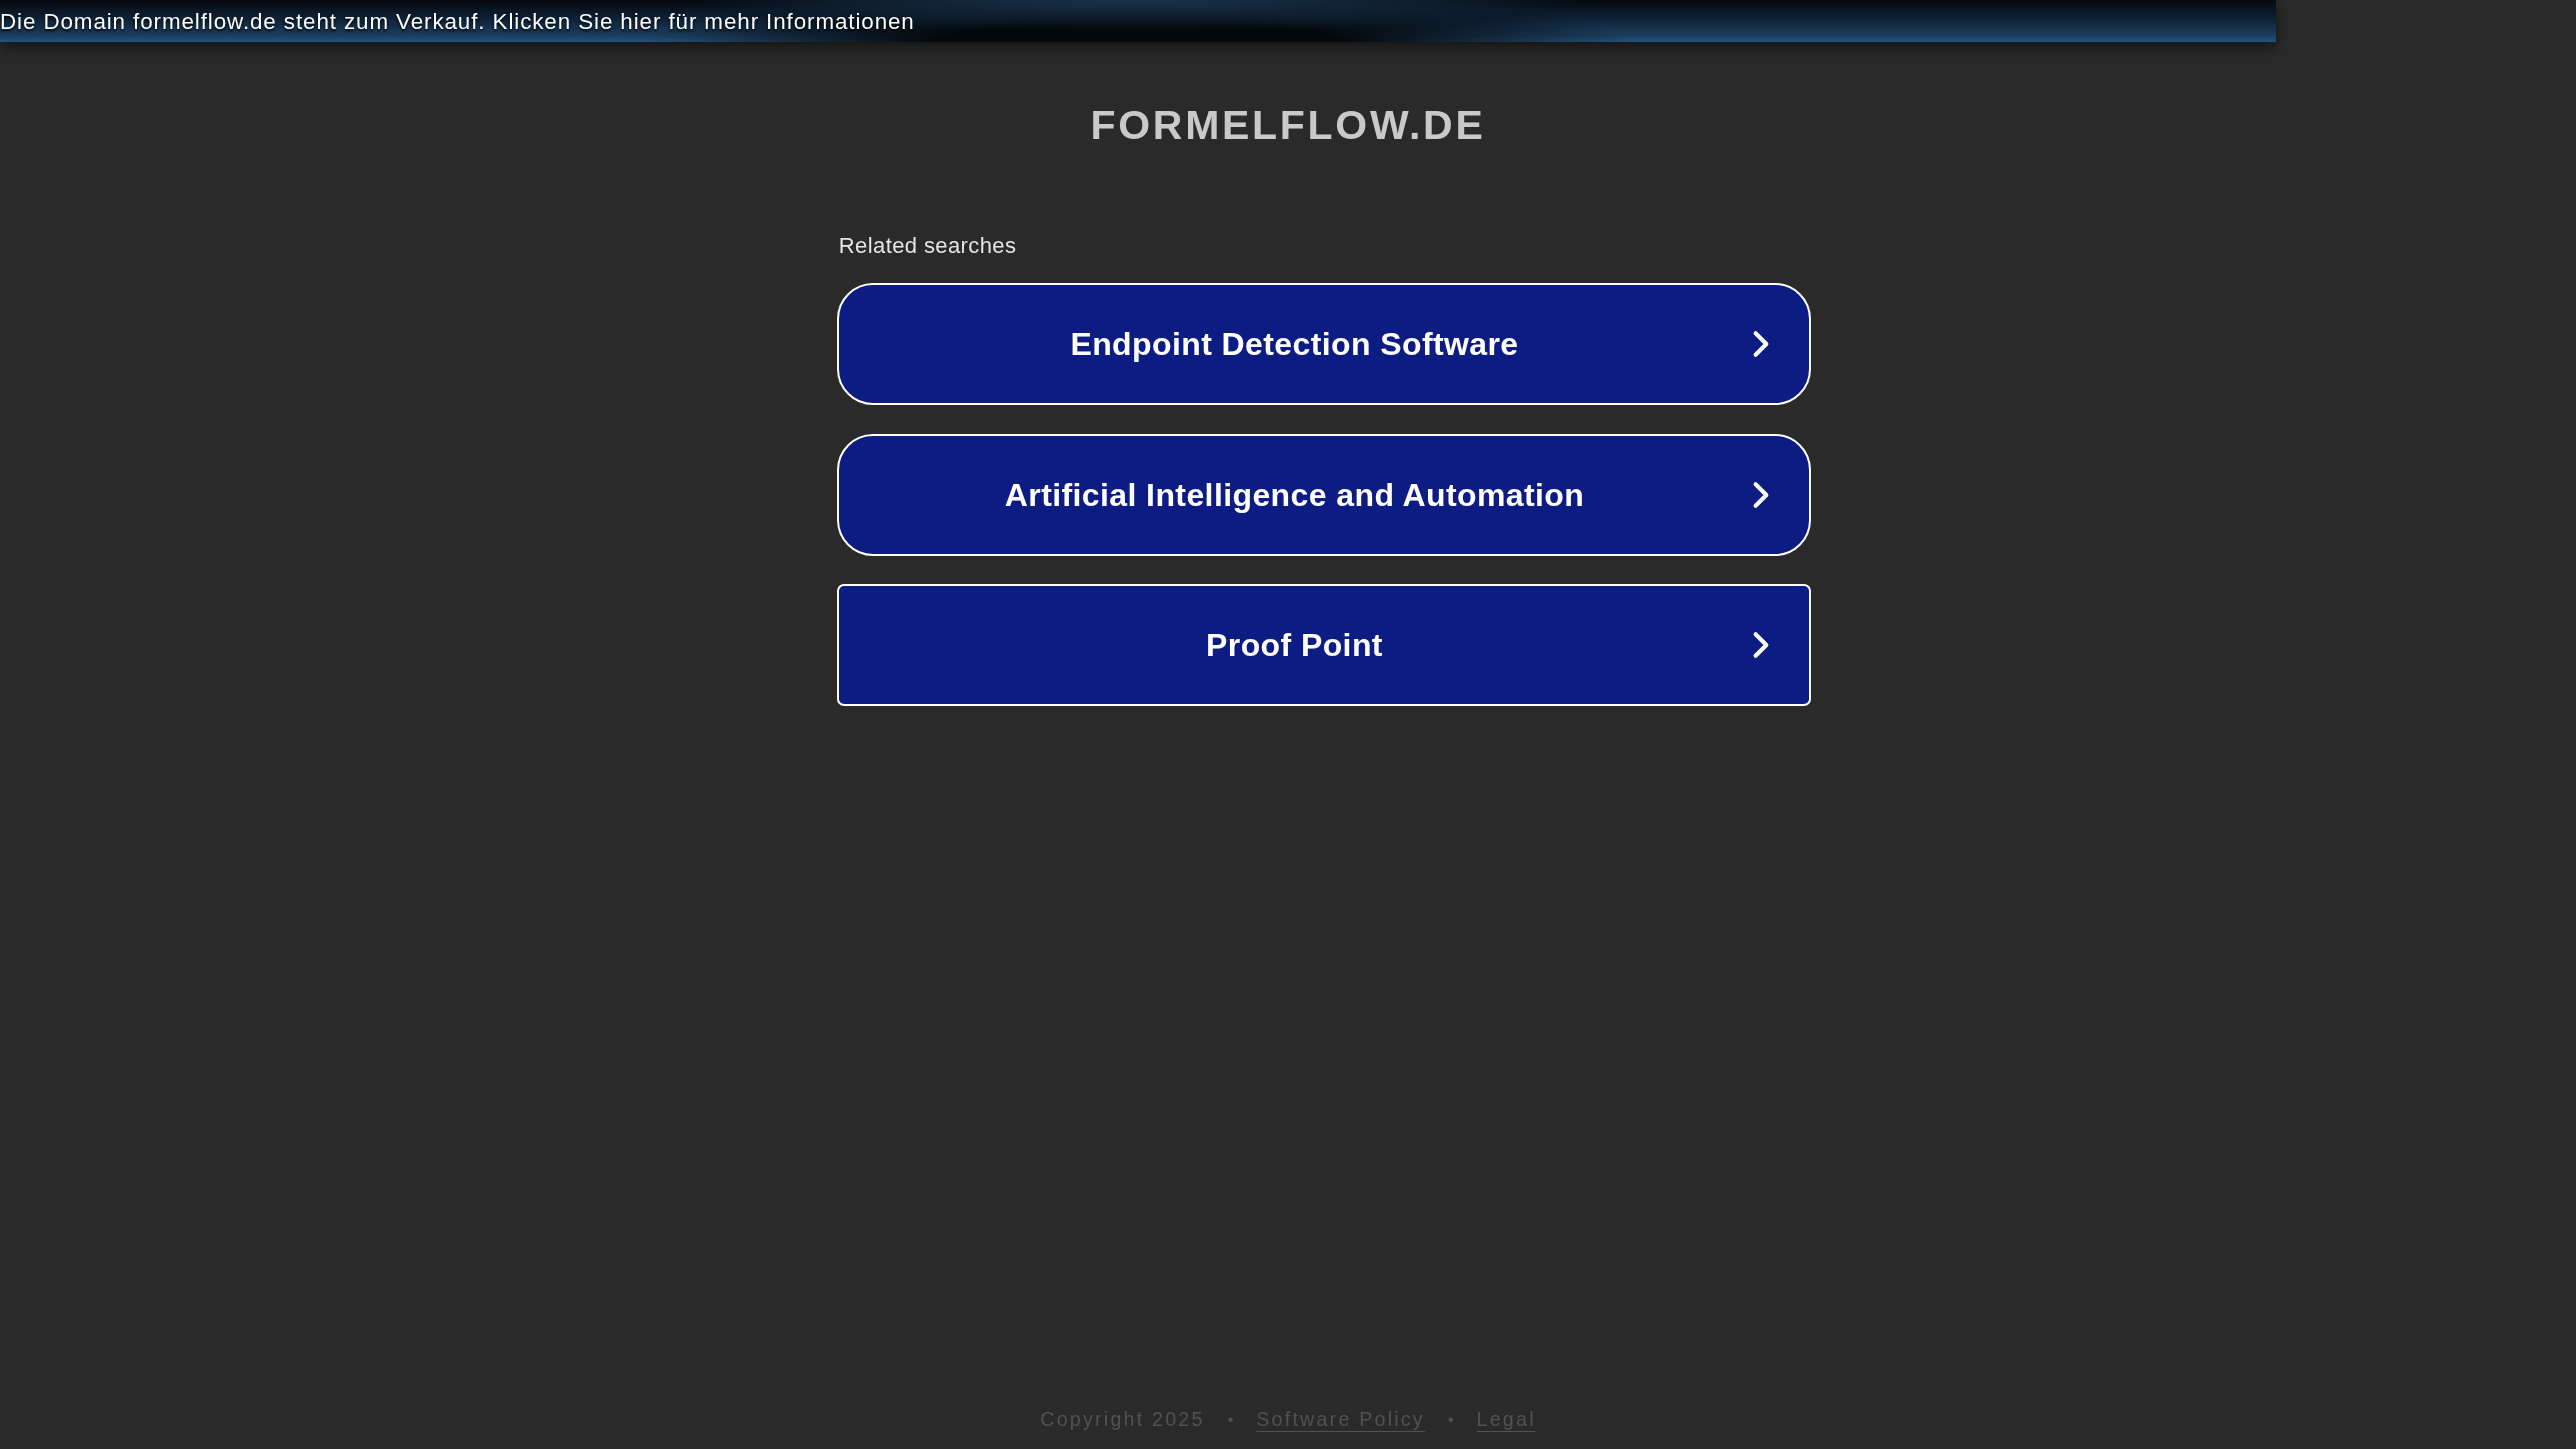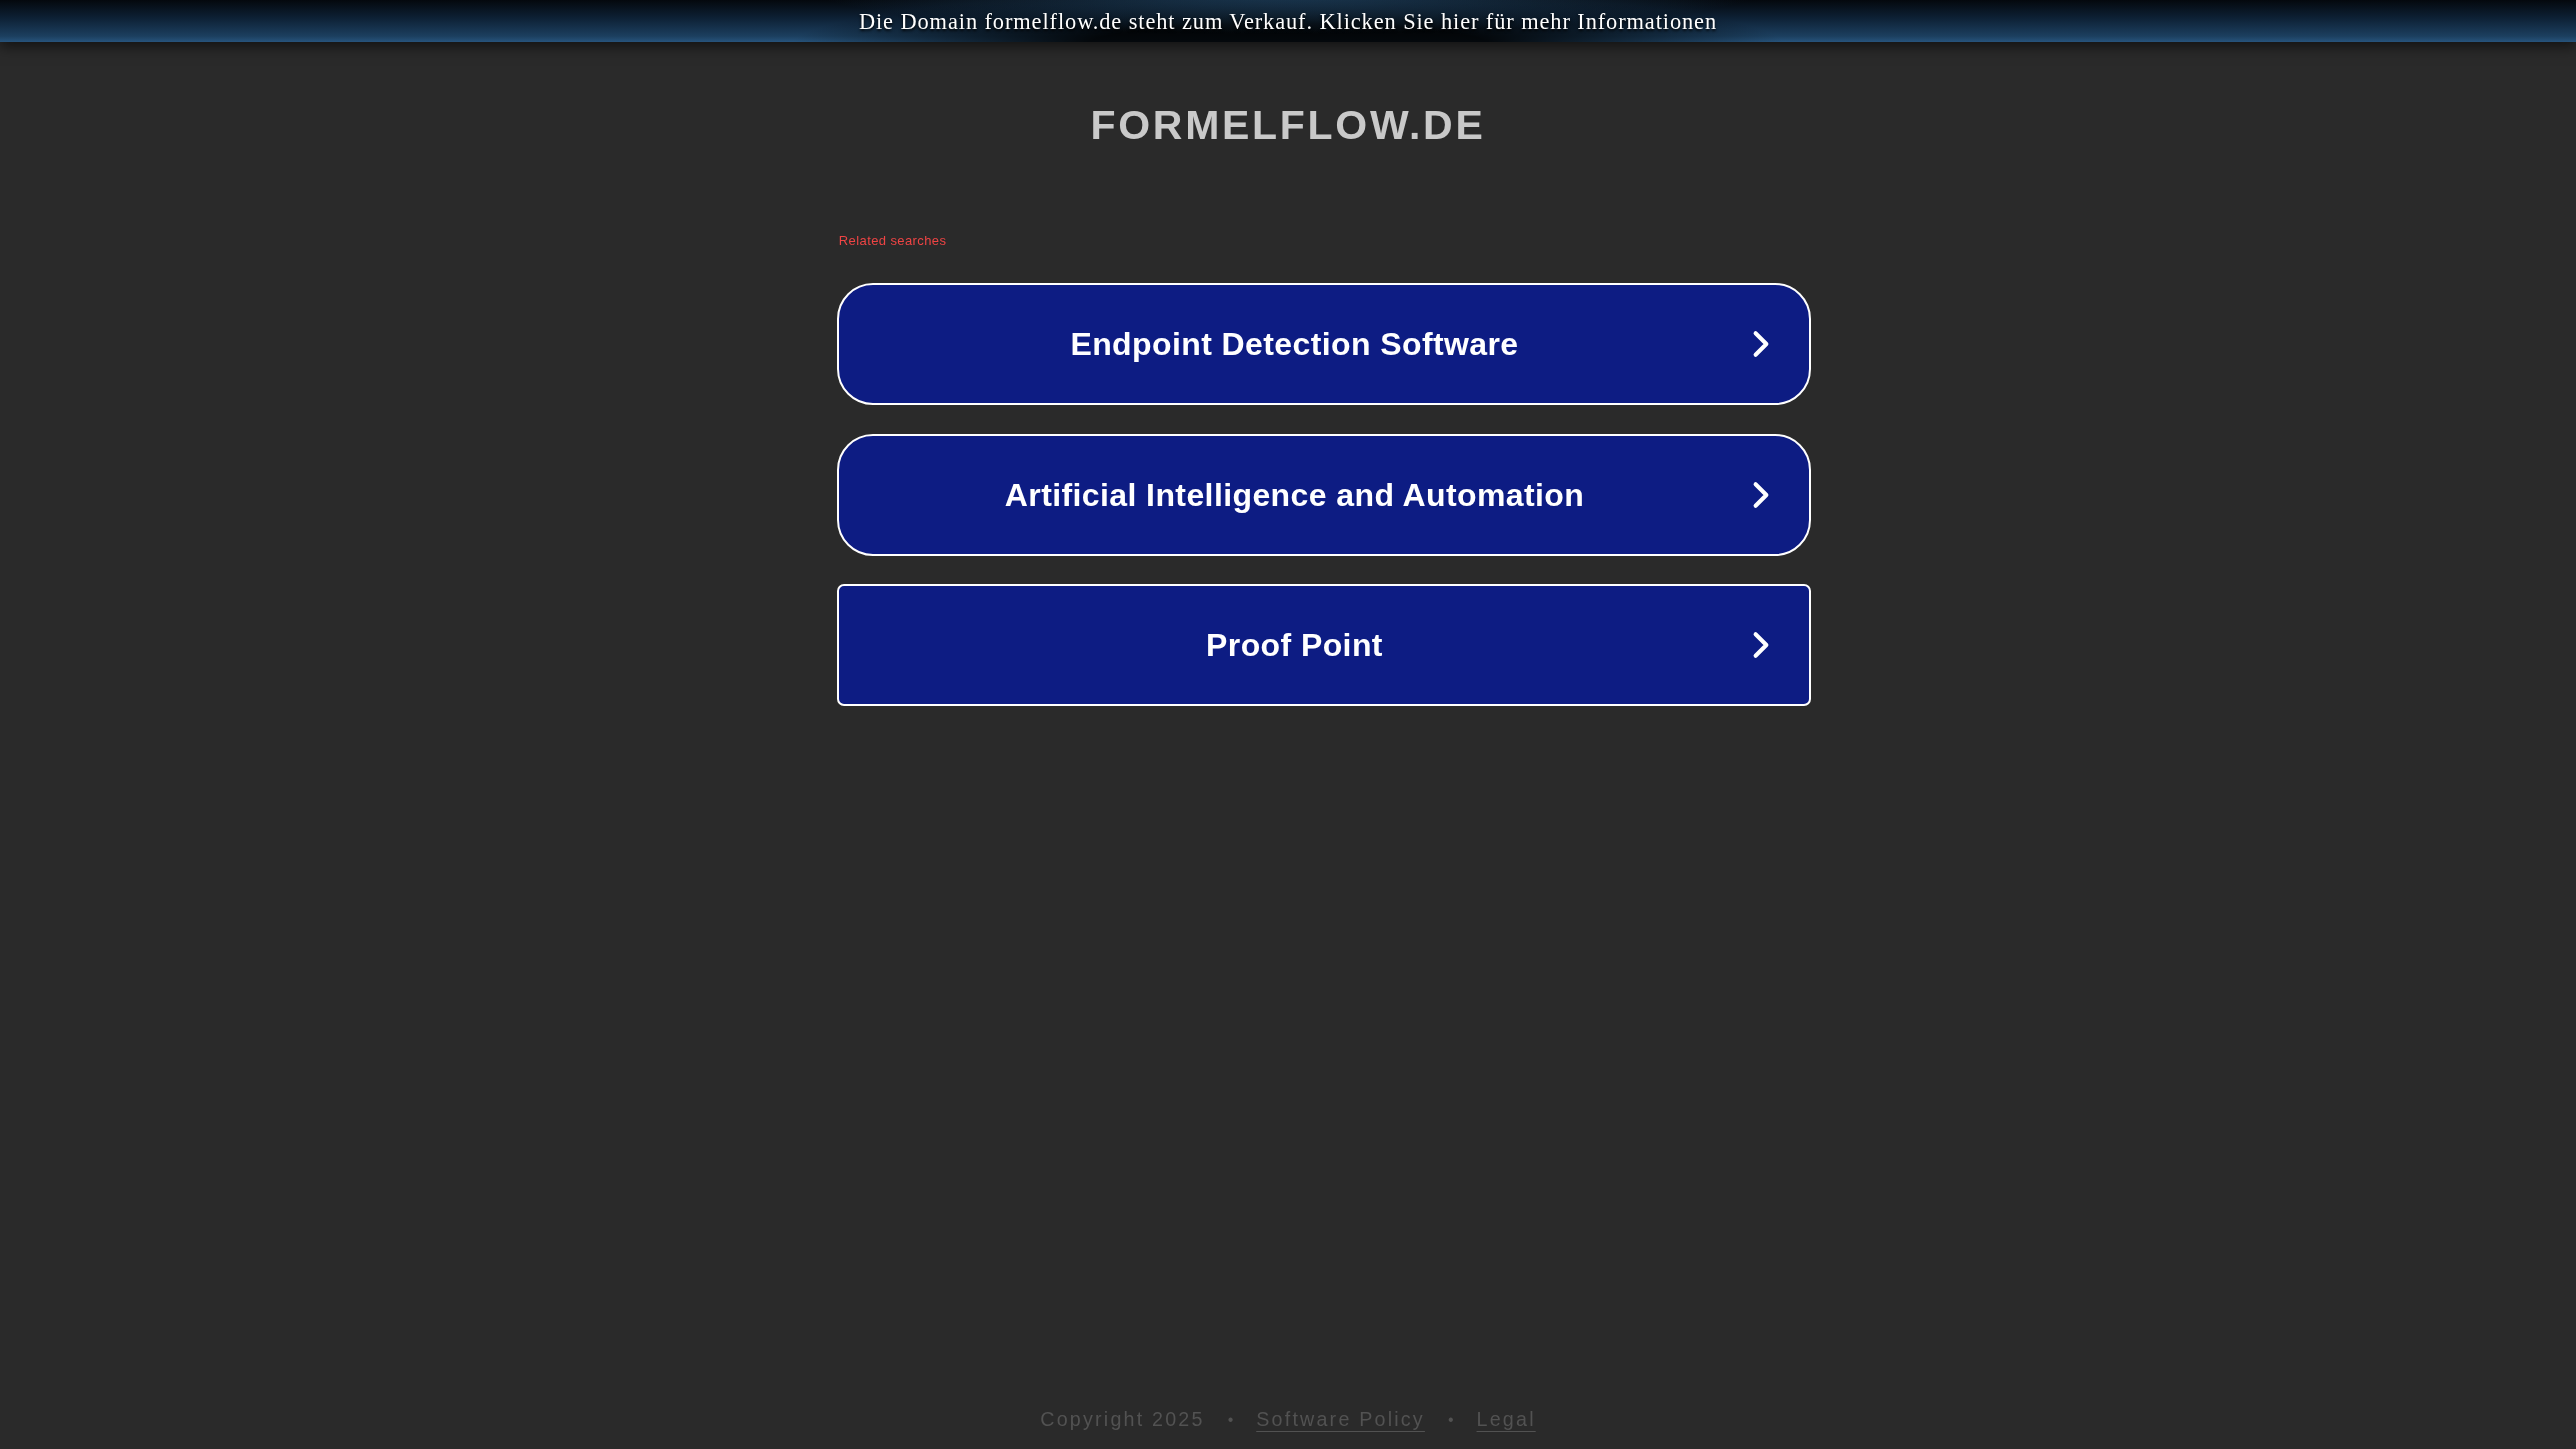--- a/index.html
+++ b/index.html
@@ -8,31 +8,29 @@
     background: #2a2a2a;
     font-family: "Liberation Sans", sans-serif;
     position: relative;
     overflow: hidden;
   }
 
   
   .banner {
     position: absolute;
     top: 0; left: 0;
-    width: 2576px; height: 42px;
+    width: 2276px; height: 42px;
     display: flex;
     align-items: center;
-    justify-content: center;
     background-image:
       radial-gradient(ellipse 680px 63px at 50% -10.7px, rgba(52,110,160,0.55) 0%, rgba(52,110,160,0) 70%),
       radial-gradient(ellipse 733px 85px at 50% 112%, rgba(0,0,0,0.90) 28%, rgba(0,0,0,0) 68%),
       linear-gradient(180deg, #04080d 0%, #0d2034 42%, #1c3f5f 86%, #27547c 100%);
     box-shadow: 0 4.5px 12.5px rgba(0,0,0,0.55);
     cursor: pointer;
-    font-family: Liberation Serif, serif;
   }
   .banner-text {
     color: #ffffff;
     font-size: 22.4px;
     letter-spacing: 0.9px;
     padding-top: 2.7px;
     text-shadow: 0 1.8px 2.7px rgba(0,0,0,0.9);
     white-space: nowrap;
   }
 
@@ -51,22 +49,22 @@
 
   
   .content {
     position: absolute;
     top: 0; left: 837px;
     width: 902px; height: 1449px;
   }
   .related-label {
     position: absolute;
     top: 233px; left: 1.8px;
-    color: #ef4444;
-    font-size: 13px;
+    color: #e5e5e5;
+    font-size: 22px;
     letter-spacing: 0.4px;
   }
   .search-btn {
     position: absolute;
     left: 0;
     width: 974px; height: 122px;
     background: #0d1c83;
     border: 2.7px solid #ffffff;
     border-radius: 36px;
     cursor: pointer;

